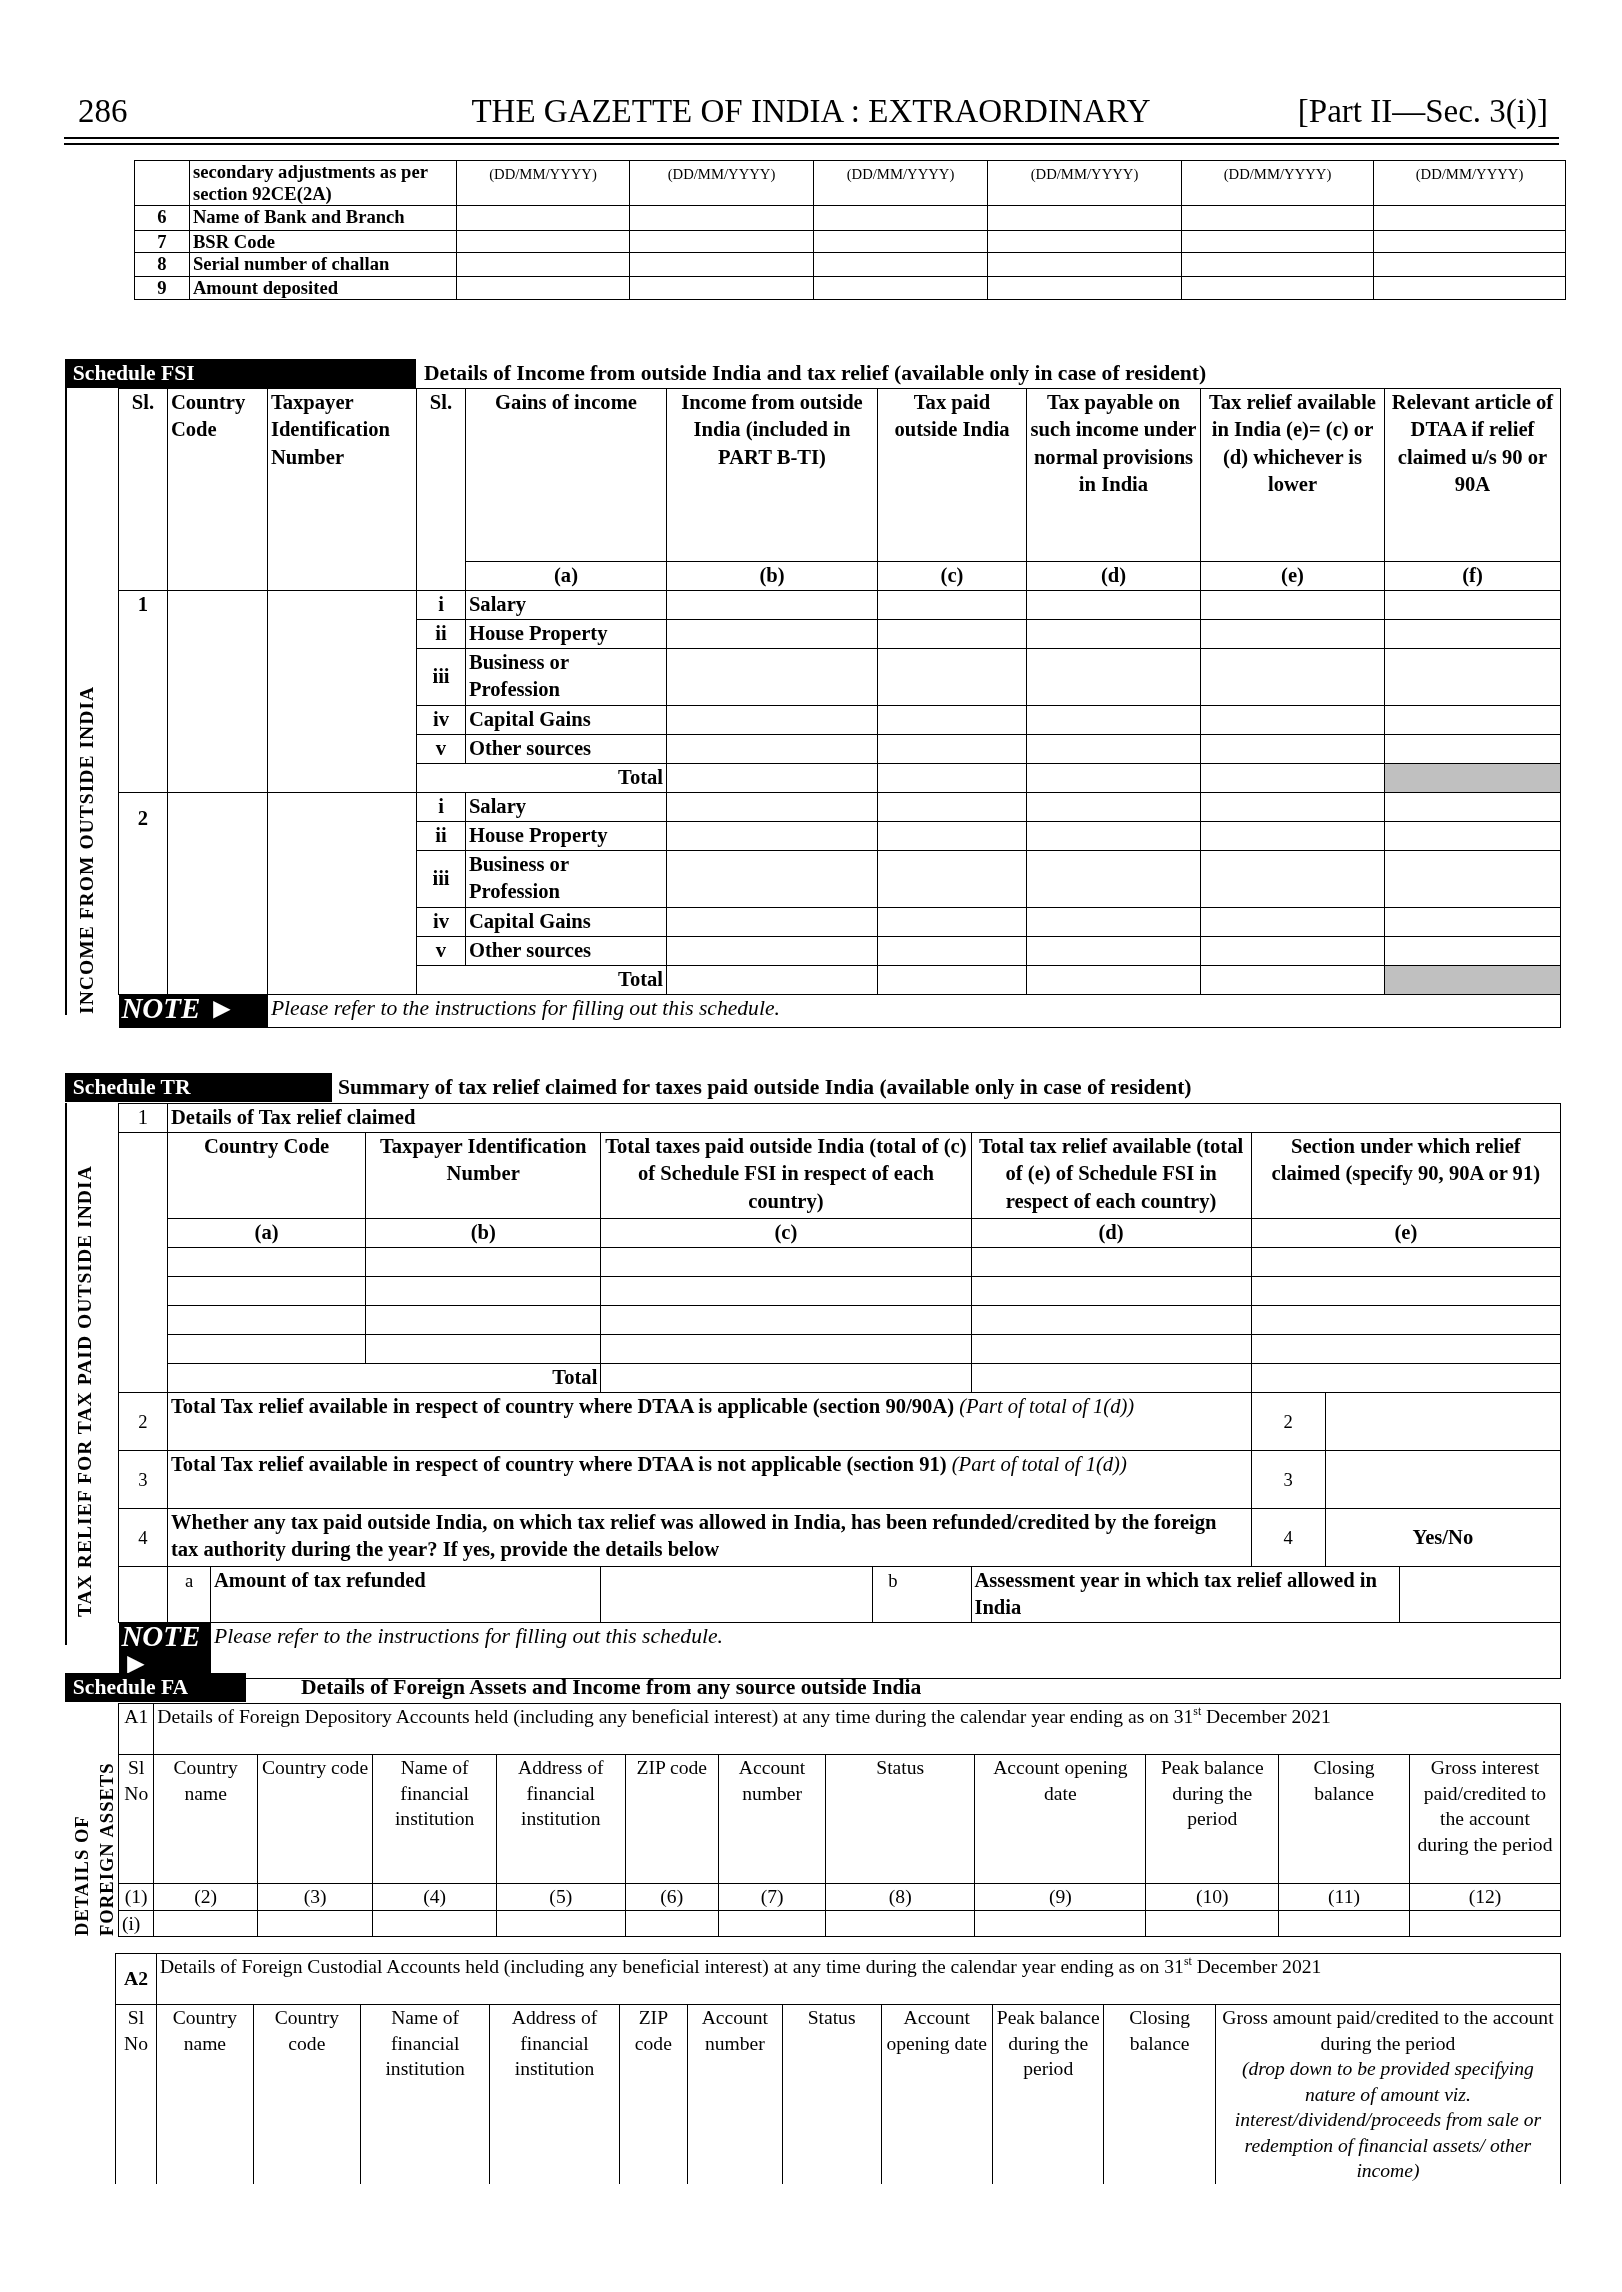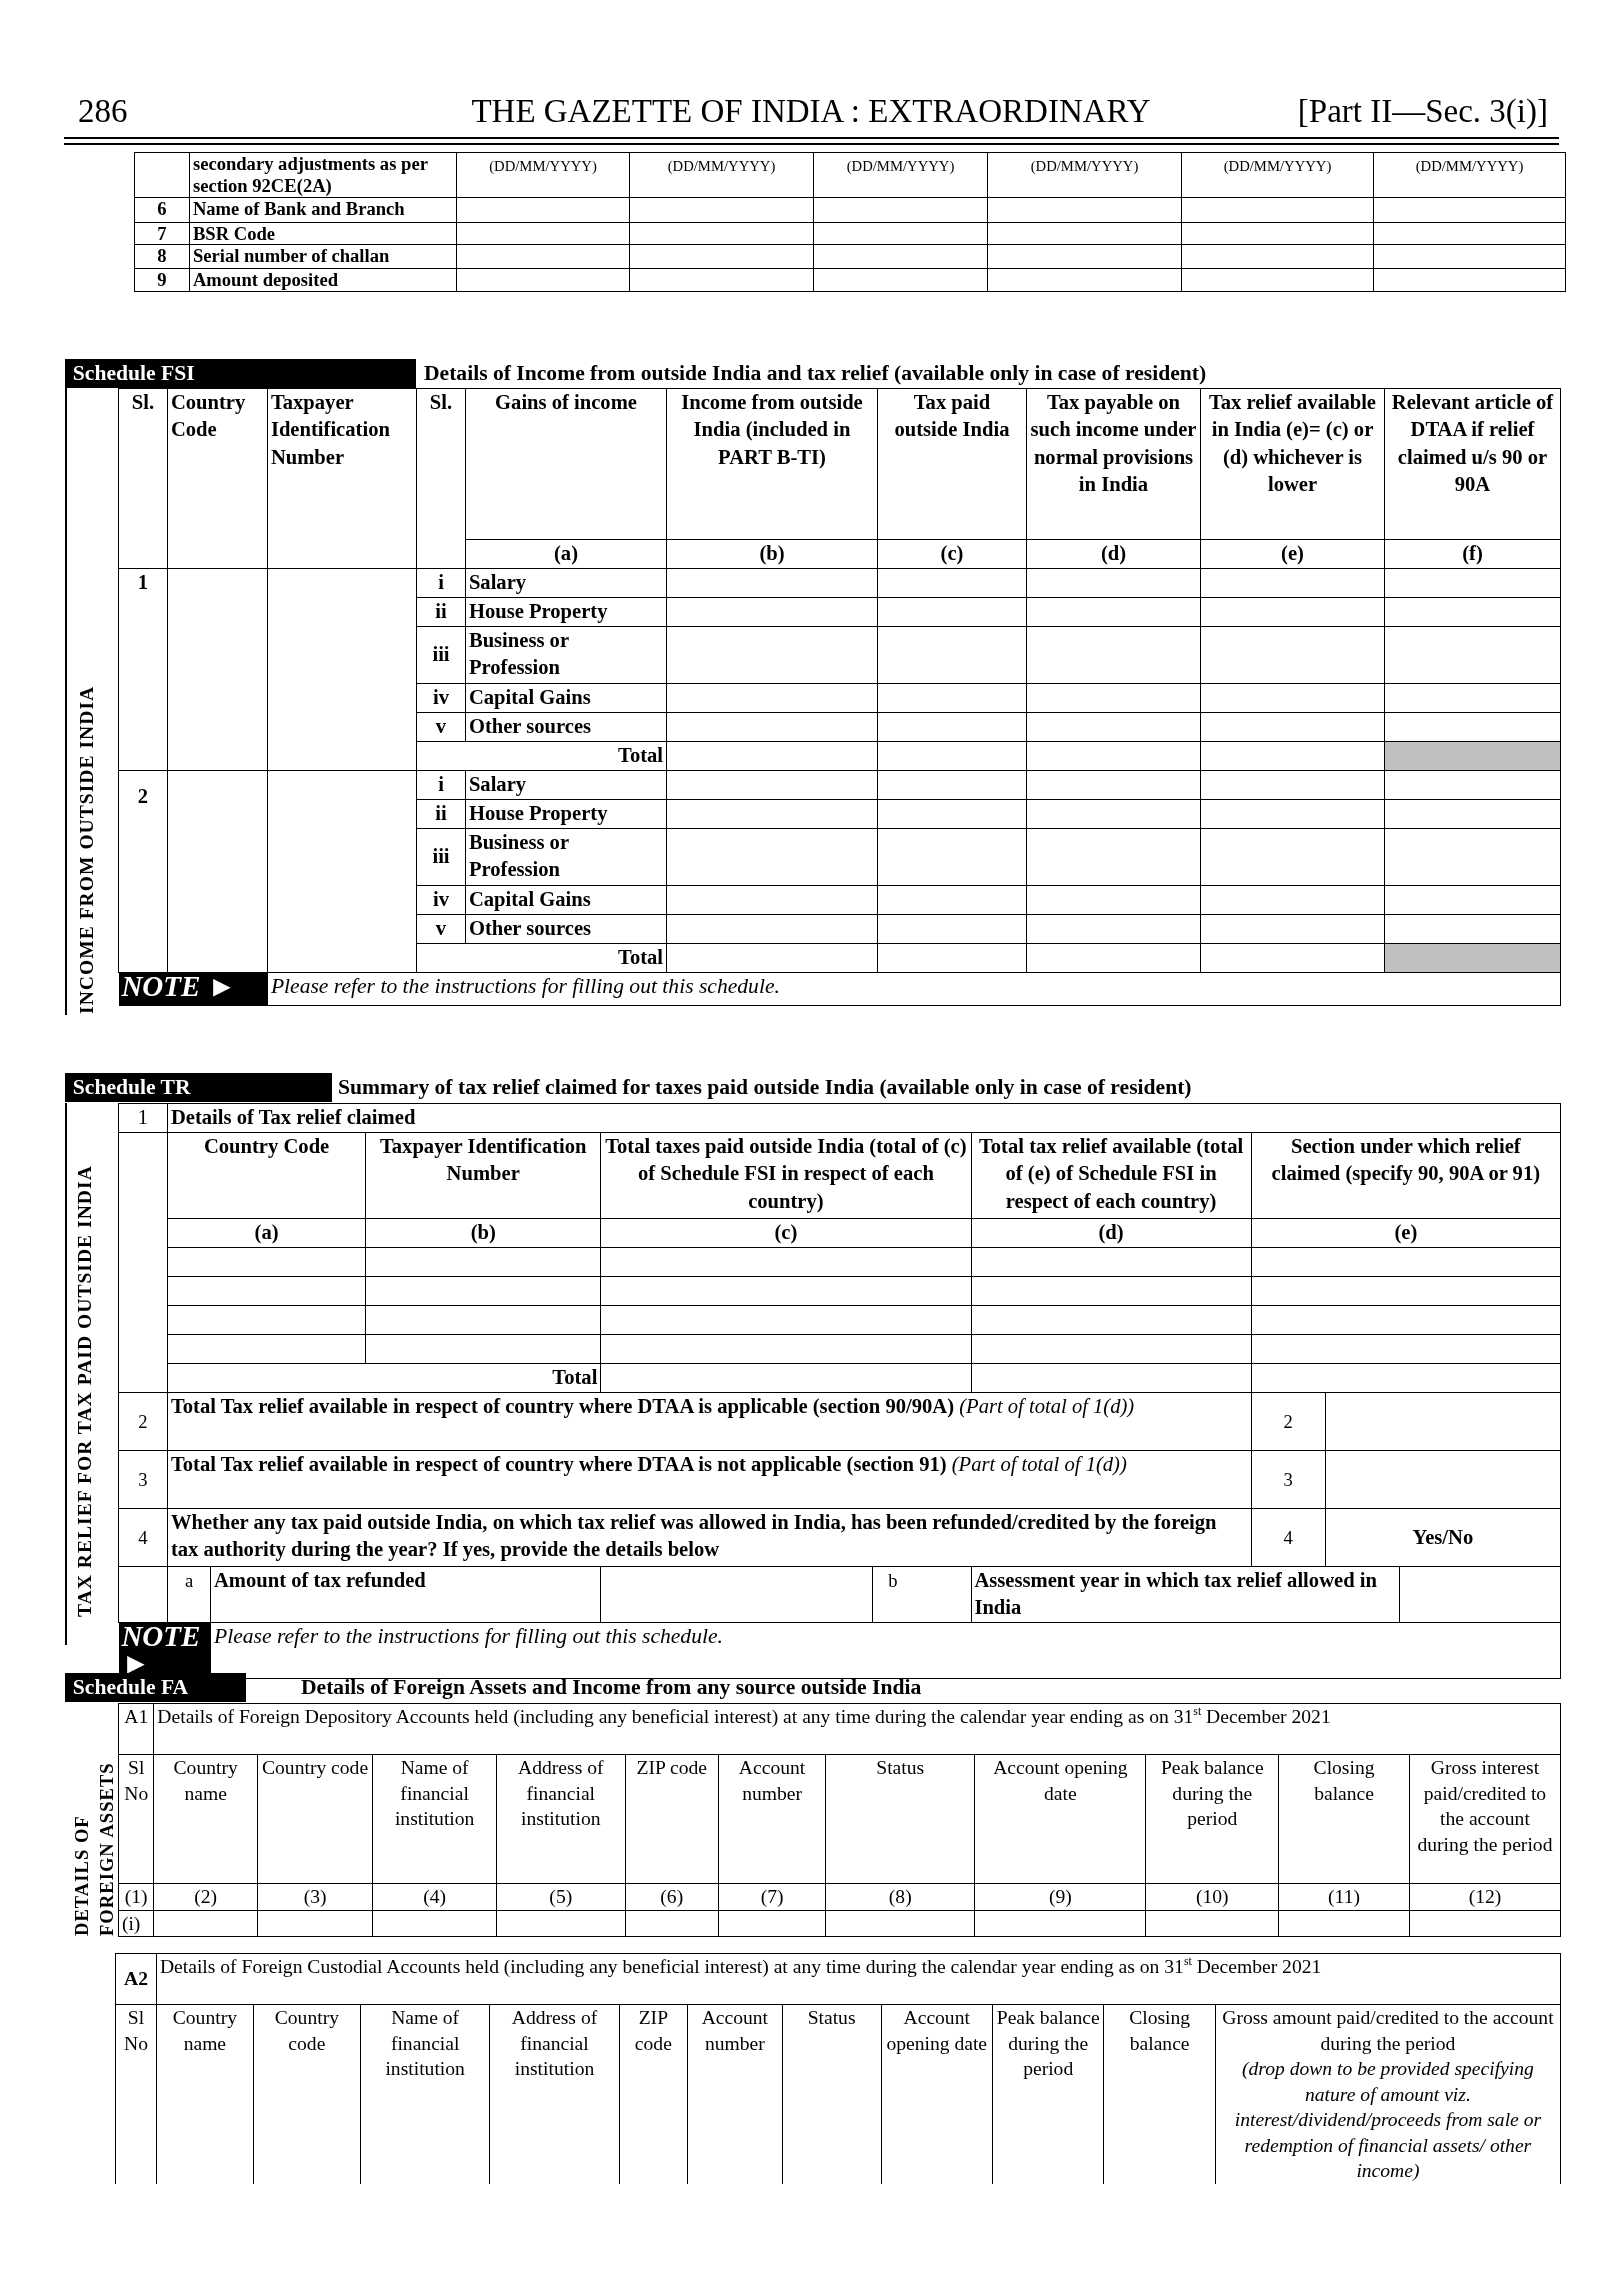--- a/index.html
+++ b/index.html
@@ -26,21 +26,21 @@
 </style>
 </head>
 <body>
 
 <div class="abs hdr-page" style="left:78px;">286</div>
 <div class="abs hdr-page" style="left:0;width:1622px;text-align:center;">THE GAZETTE OF INDIA : EXTRAORDINARY</div>
 <div class="abs hdr-page" style="right:74px;margin-left:24px;">[Part II—Sec. 3(i)]</div>
 <div class="abs rule" style="top:137px;"></div>
 <div class="abs rule" style="top:143px;"></div>
 
-<table class="abs" style="left:134px;top:152px;width:1431px;">
+<table class="abs" style="left:134px;top:160px;width:1431px;">
   <colgroup>
       <col style="width:55px">
       <col style="width:267px">
       <col style="width:173px">
       <col style="width:184px">
       <col style="width:174px">
       <col style="width:194px">
       <col style="width:192px">
       <col style="width:192px">
     </colgroup>
@@ -110,21 +110,21 @@
       <col style="width:149px">
       <col style="width:49px">
       <col style="width:201px">
       <col style="width:211px">
       <col style="width:149px">
       <col style="width:174px">
       <col style="width:184px">
       <col style="width:176px">
   </colgroup>
   <tbody>
-      <tr style="height:151px">
+      <tr style="height:173px">
     <td class="b c" rowspan="2">Sl.</td>
     <td class="b" rowspan="2">Country Code</td>
     <td class="b" rowspan="2">Taxpayer Identification Number</td>
     <td class="b c" rowspan="2">Sl.</td>
     <td class="b c">Gains of income</td>
     <td class="b c">Income from outside India (included in PART B-TI)</td>
     <td class="b c">Tax paid outside India</td>
     <td class="b c">Tax payable on such income under normal provisions in India</td>
     <td class="b c">Tax relief available in India (e)= (c) or (d) whichever is lower</td>
     <td class="b c">Relevant article of DTAA if relief claimed u/s 90 or 90A</td>

